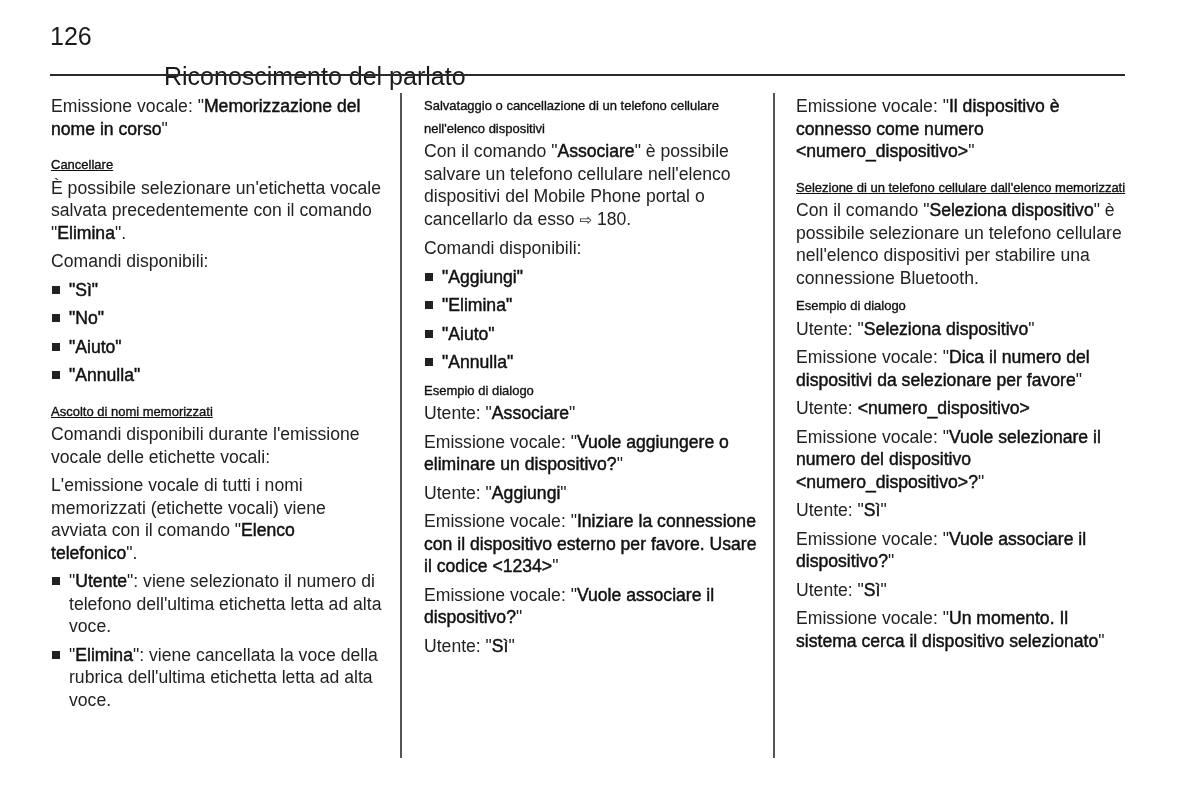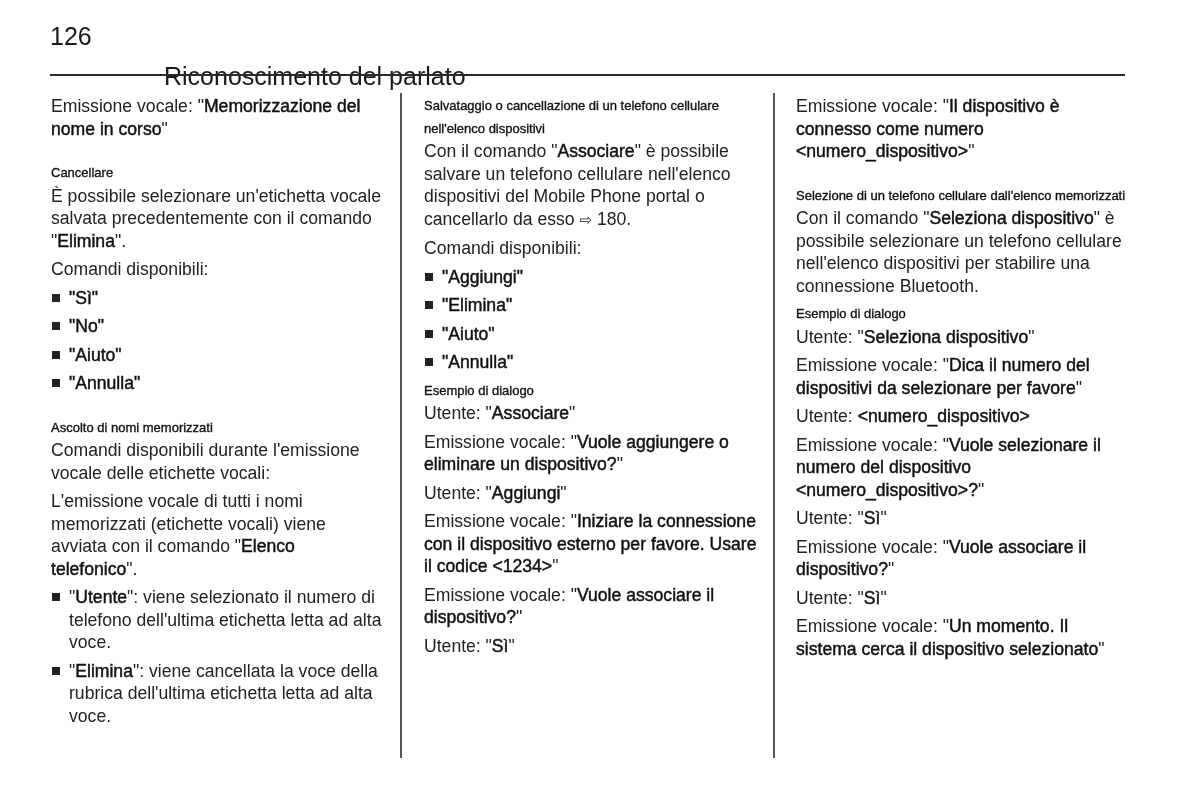--- a/index.html
+++ b/index.html
@@ -5,21 +5,21 @@
   html, body { margin:0; padding:0; background:#ffffff; }
   body { width:1200px; height:802px; position:relative; overflow:hidden;
          font-family:"Liberation Sans", sans-serif; color:#1e1e1e; }
   .hdr { position:absolute; left:50px; top:22px; font-size:25px; color:#1a1a1a; }
   .hdr .num { position:absolute; left:0; top:0; }
   .hdr .title { position:absolute; left:114px; top:0; white-space:nowrap;margin-top:40px; }
   .rule { position:absolute; left:50px; top:74px; width:1075px; height:2px; background:#2a2a2a; }
   .vsep { position:absolute; top:93px; width:2px; height:665px; background:#555; }
   .col { position:absolute; top:95px; font-size:17.6px; line-height:22.5px; color:#222; }
   .col p { margin:0 0 6px 0; }
-  .col .gap { margin-top:22px; }
+  .col .gap { margin-top:14px;text-decoration:underline; }
   .col h3 { margin:0; font-size:13px; font-weight:normal; color:#111; -webkit-text-stroke:0.35px #111; }
   b { font-weight:normal; color:#111; -webkit-text-stroke:0.45px #111; }
   ul { list-style:none; margin:0 0 6px 0; padding:0; }
   ul li { position:relative; padding-left:18px; margin-bottom:6px; }
   ul li .bullet { position:absolute; left:1px; top:7px; width:8px; height:8px; background:#222; }
   .arrow { font-size:15px; }
 </style>
 </head>
 <body>
 

